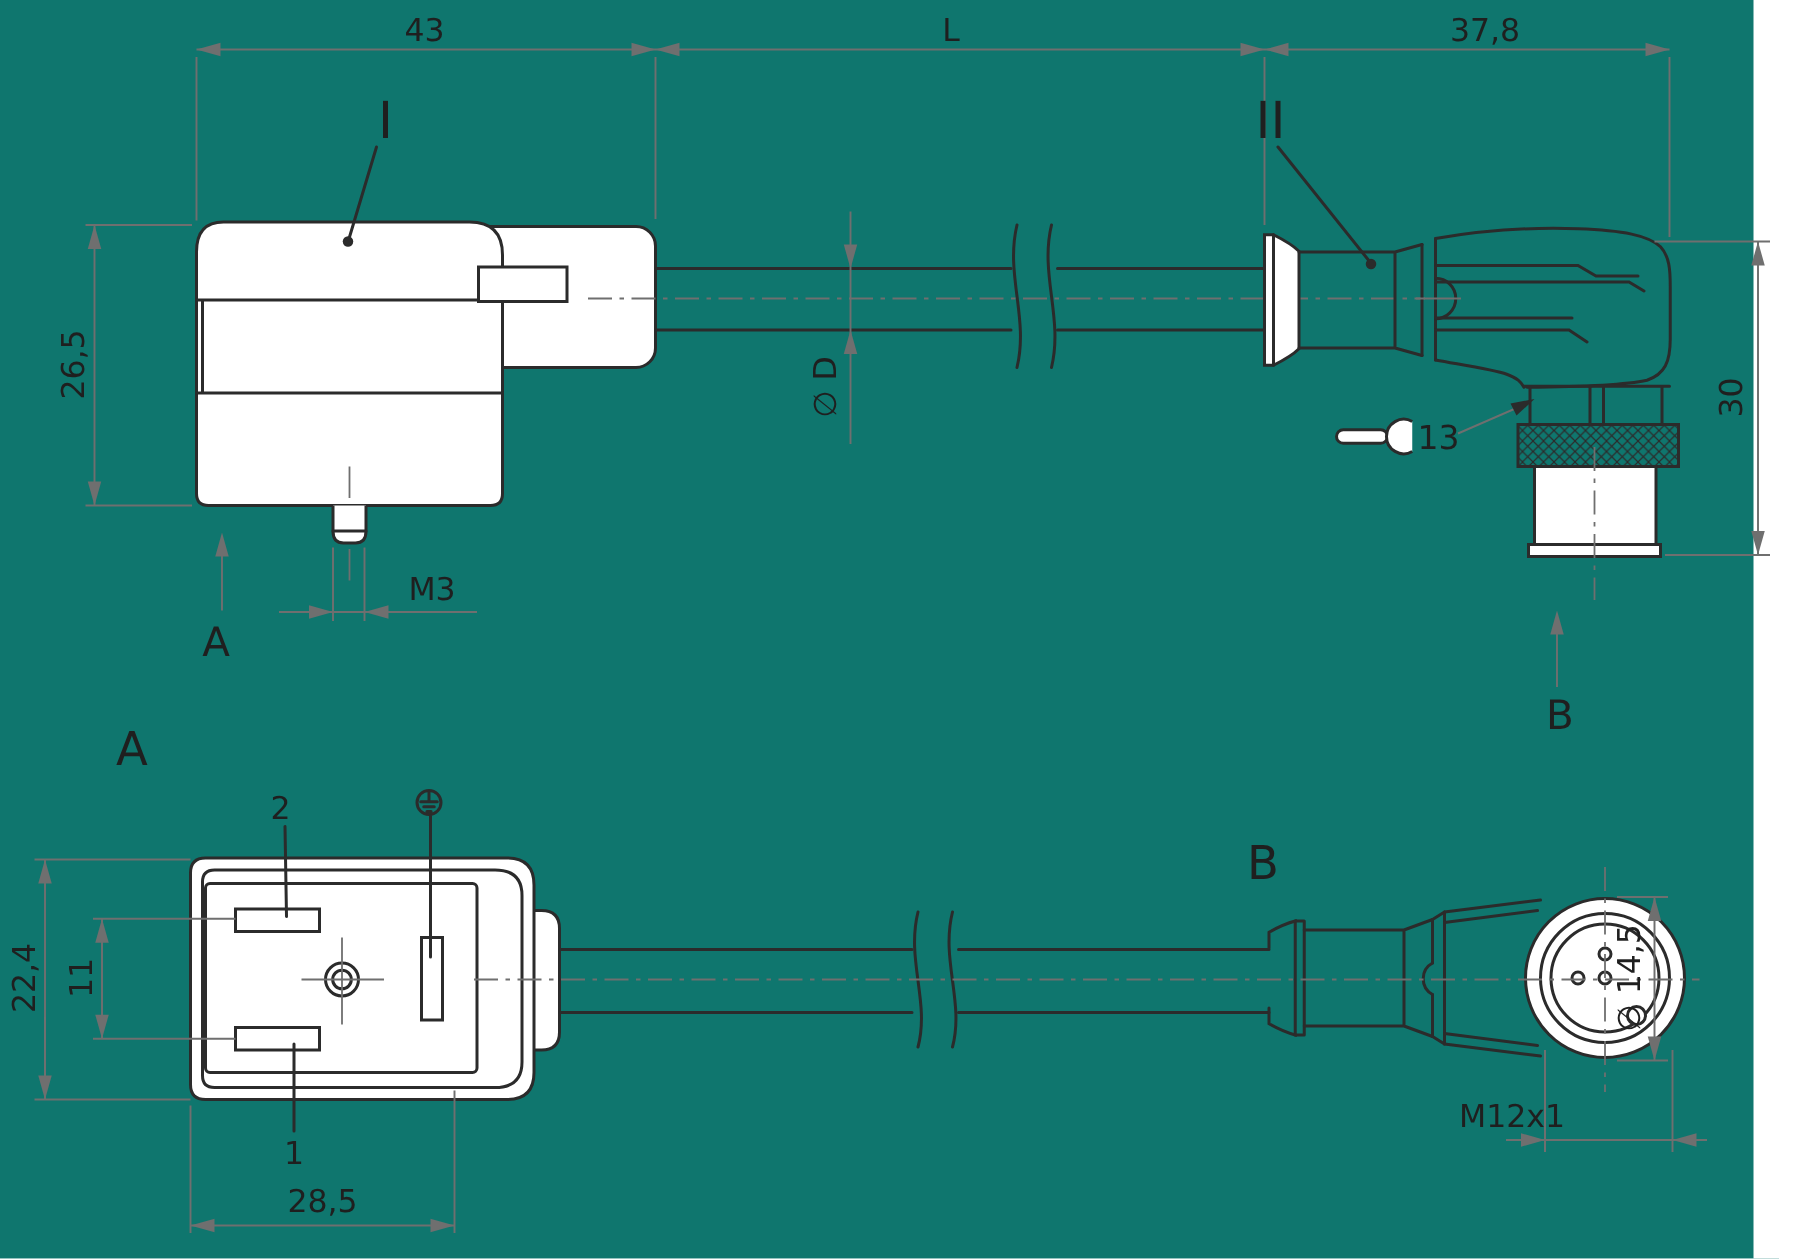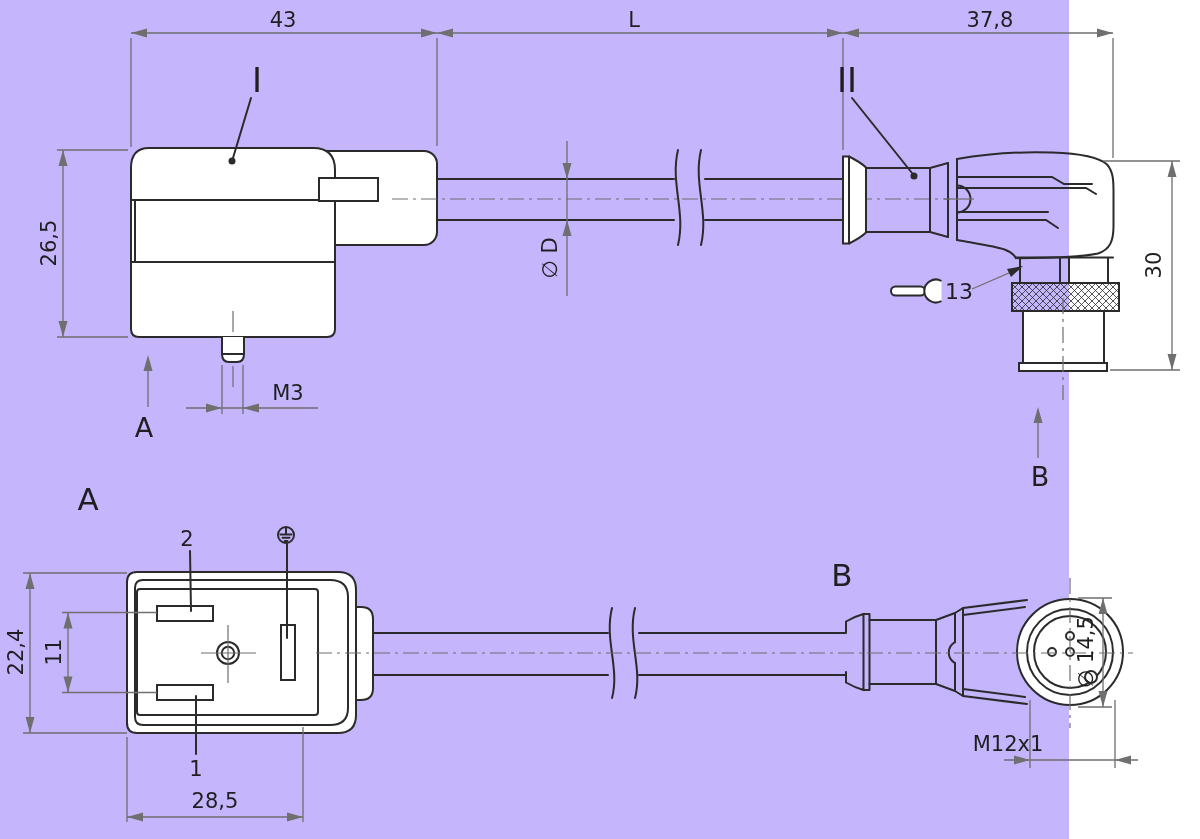--- a/index.html
+++ b/index.html
@@ -1,16 +1,16 @@
 <!DOCTYPE html>
 <html><head>
 <meta charset="utf-8">
 <style>
   html,body{margin:0;padding:0;background:#ffffff;}
-  .stage{width:1069px;height:839px;background:#c4b5fd;position:relative;font-family:"DejaVu Sans",sans-serif;}
+  .stage{width:1169px;height:839px;background:#0f766e;position:relative;font-family:"DejaVu Sans",sans-serif;}
   svg{display:block}
   svg text{font-family:"DejaVu Sans","Liberation Sans",sans-serif;fill:#1f1f1f;}
   .t-dim{font-size:21px;}
   .t-big{font-size:31px;}
   .t-call{font-size:34px;}
   .t-arrow{font-size:27px;}
   .part{stroke:#2b2b2b;stroke-width:2;fill:none;stroke-linecap:round;}
   .partfill{stroke:#2b2b2b;stroke-width:2;fill:#ffffff;}
   .fillonly{fill:#ffffff;stroke:none;}
   .dim{stroke:#6f6f6f;stroke-width:1.3;fill:none;}

